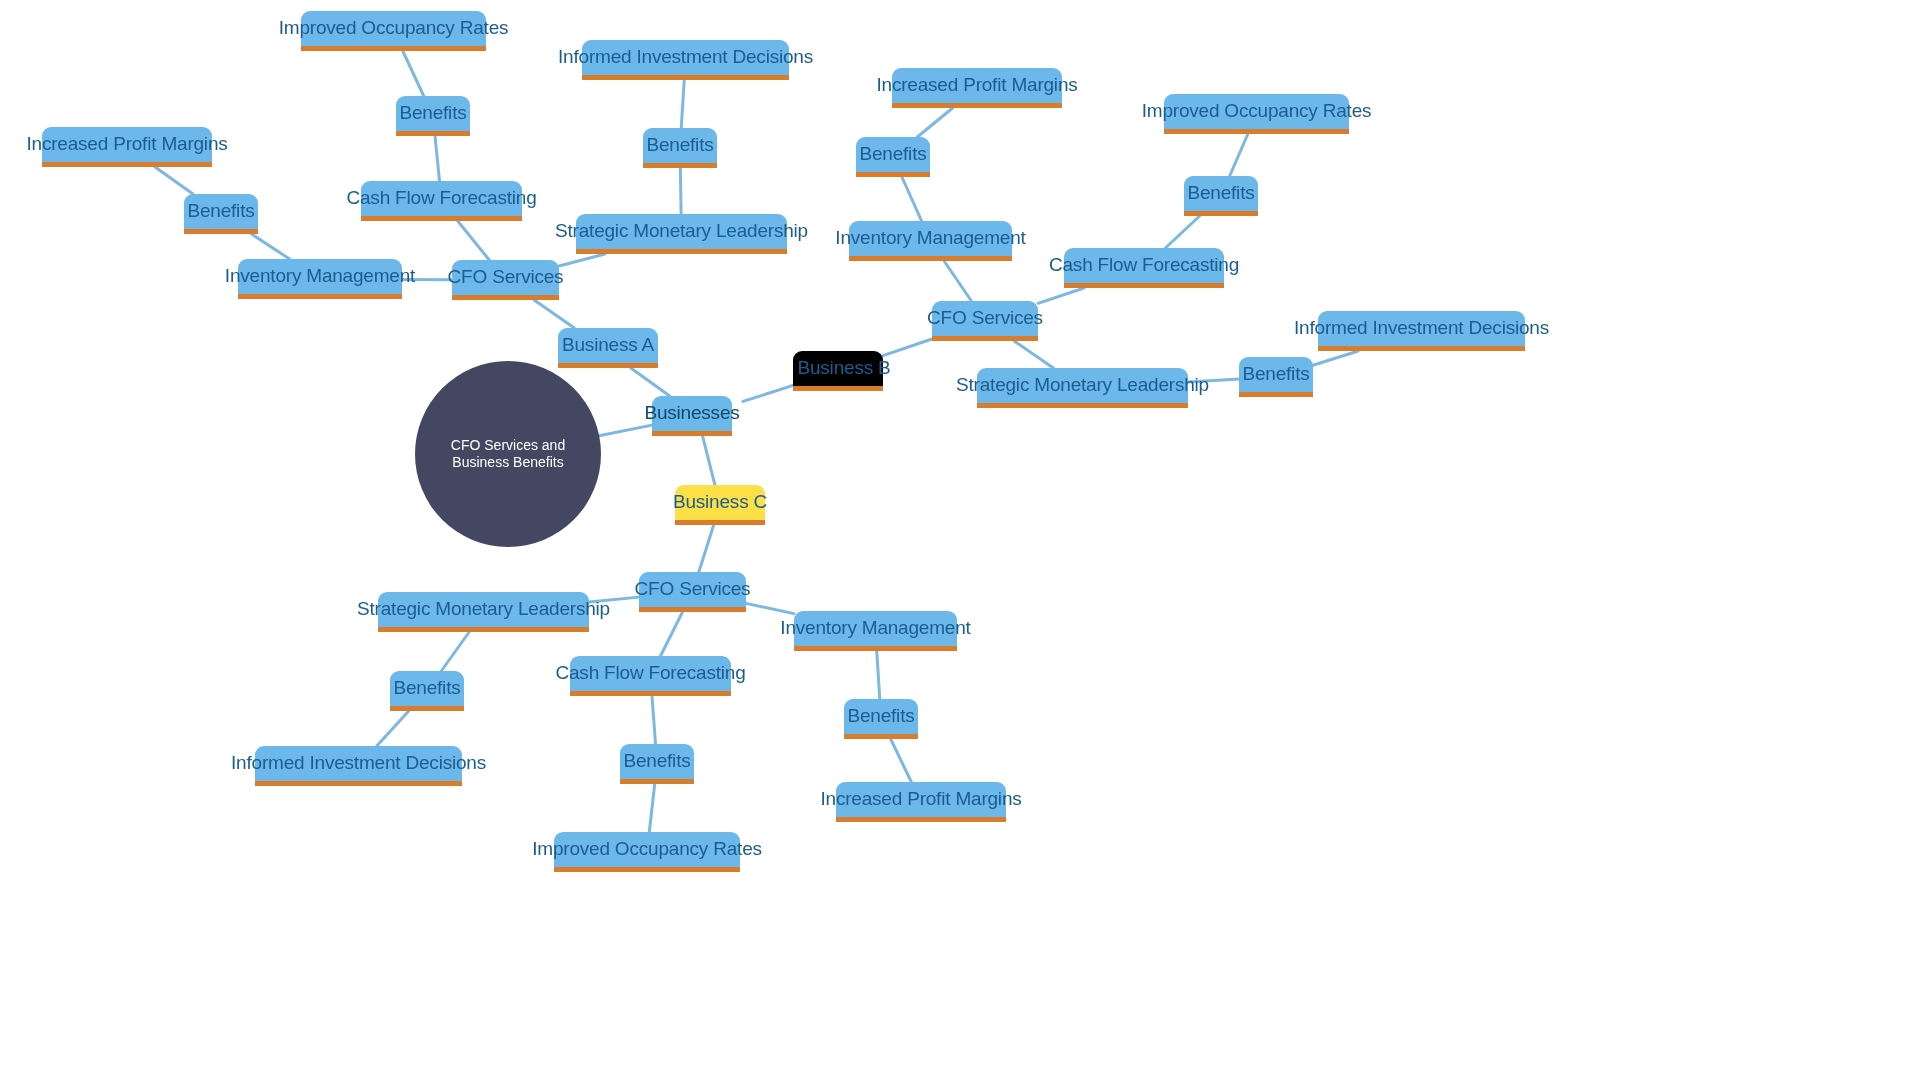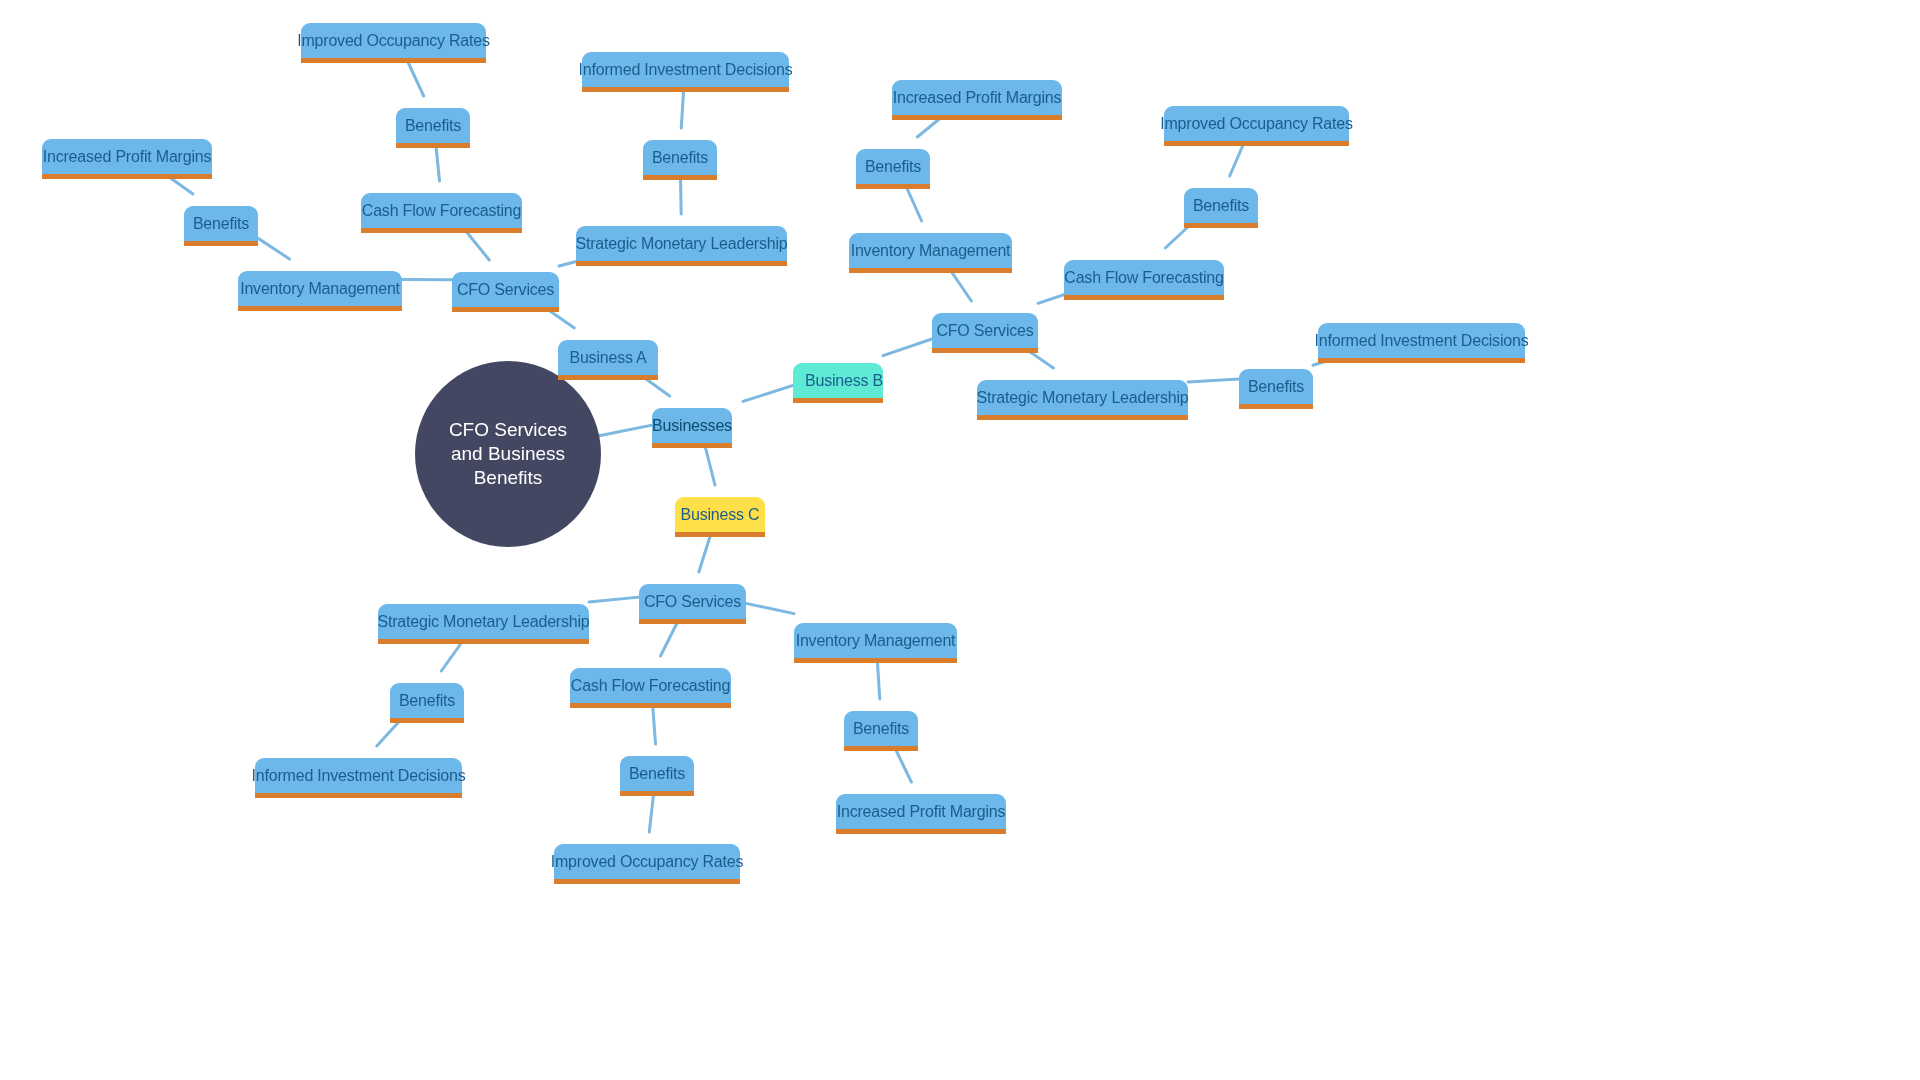--- a/index.html
+++ b/index.html
@@ -27,38 +27,37 @@
     position: absolute;
     box-sizing: border-box;
     background: #6cb8ea;
     color: #1c5d8f;
     border-bottom: 5px solid #be185d;
     border-top-left-radius: 9px;
     border-top-right-radius: 9px;
     display: flex;
     align-items: center;
     justify-content: center;
-    font-size: 16px;
+    font-size: 19px;
     line-height: 1.1;
     white-space: nowrap;
     letter-spacing: -0.2px;
     z-index: 5;
-    margin-top: 12px;
   }
   .root-node {
     position: absolute;
     box-sizing: border-box;
     background: #444761;
     color: #ffffff;
     border-radius: 50%;
     display: flex;
     align-items: center;
     justify-content: center;
     text-align: center;
-    font-size: 19px;
+    font-size: 14px;
     line-height: 1.25;
     padding: 0 28px;
     z-index: 4;
   }
 </style>
 </head>
 <body>
 
 <div id="canvas">
   <svg id="edges">
@@ -104,21 +103,21 @@
       <div class="node" style="left: 452px; top: 260px; width: 107px; height: 40px; background: rgb(108, 184, 234); color: rgb(28, 93, 143); border-bottom-color: rgb(217, 124, 43);">CFO Services</div>
       <div class="node" style="left: 238px; top: 259px; width: 164px; height: 40px; background: rgb(108, 184, 234); color: rgb(28, 93, 143); border-bottom-color: rgb(217, 124, 43);">Inventory Management</div>
       <div class="node" style="left: 184px; top: 194px; width: 74px; height: 40px; background: rgb(108, 184, 234); color: rgb(28, 93, 143); border-bottom-color: rgb(217, 124, 43);">Benefits</div>
       <div class="node" style="left: 42px; top: 127px; width: 170px; height: 40px; background: rgb(108, 184, 234); color: rgb(28, 93, 143); border-bottom-color: rgb(217, 124, 43);">Increased Profit Margins</div>
       <div class="node" style="left: 361px; top: 181px; width: 161px; height: 40px; background: rgb(108, 184, 234); color: rgb(28, 93, 143); border-bottom-color: rgb(217, 124, 43);">Cash Flow Forecasting</div>
       <div class="node" style="left: 396px; top: 96px; width: 74px; height: 40px; background: rgb(108, 184, 234); color: rgb(28, 93, 143); border-bottom-color: rgb(217, 124, 43);">Benefits</div>
       <div class="node" style="left: 301px; top: 11px; width: 185px; height: 40px; background: rgb(108, 184, 234); color: rgb(28, 93, 143); border-bottom-color: rgb(217, 124, 43);">Improved Occupancy Rates</div>
       <div class="node" style="left: 576px; top: 214px; width: 211px; height: 40px; background: rgb(108, 184, 234); color: rgb(28, 93, 143); border-bottom-color: rgb(217, 124, 43);">Strategic Monetary Leadership</div>
       <div class="node" style="left: 643px; top: 128px; width: 74px; height: 40px; background: rgb(108, 184, 234); color: rgb(28, 93, 143); border-bottom-color: rgb(217, 124, 43);">Benefits</div>
       <div class="node" style="left: 582px; top: 40px; width: 207px; height: 40px; background: rgb(108, 184, 234); color: rgb(28, 93, 143); border-bottom-color: rgb(217, 124, 43);">Informed Investment Decisions</div>
-      <div class="node" style="left: 793px; top: 351px; width: 90px; height: 40px; background: #5eead4; color: rgb(28, 93, 143); border-bottom-color: rgb(217, 124, 43); padding-left: 12px;">Business B</div>
+      <div class="node" style="left: 793px; top: 351px; width: 90px; height: 40px; background: #000000; color: rgb(28, 93, 143); border-bottom-color: rgb(217, 124, 43); padding-left: 12px;">Business B</div>
       <div class="node" style="left: 932px; top: 301px; width: 106px; height: 40px; background: rgb(108, 184, 234); color: rgb(28, 93, 143); border-bottom-color: rgb(217, 124, 43);">CFO Services</div>
       <div class="node" style="left: 849px; top: 221px; width: 163px; height: 40px; background: rgb(108, 184, 234); color: rgb(28, 93, 143); border-bottom-color: rgb(217, 124, 43);">Inventory Management</div>
       <div class="node" style="left: 856px; top: 137px; width: 74px; height: 40px; background: rgb(108, 184, 234); color: rgb(28, 93, 143); border-bottom-color: rgb(217, 124, 43);">Benefits</div>
       <div class="node" style="left: 892px; top: 68px; width: 170px; height: 40px; background: rgb(108, 184, 234); color: rgb(28, 93, 143); border-bottom-color: rgb(217, 124, 43);">Increased Profit Margins</div>
       <div class="node" style="left: 1064px; top: 248px; width: 160px; height: 40px; background: rgb(108, 184, 234); color: rgb(28, 93, 143); border-bottom-color: rgb(217, 124, 43);">Cash Flow Forecasting</div>
       <div class="node" style="left: 1184px; top: 176px; width: 74px; height: 40px; background: rgb(108, 184, 234); color: rgb(28, 93, 143); border-bottom-color: rgb(217, 124, 43);">Benefits</div>
       <div class="node" style="left: 1164px; top: 94px; width: 185px; height: 40px; background: rgb(108, 184, 234); color: rgb(28, 93, 143); border-bottom-color: rgb(217, 124, 43);">Improved Occupancy Rates</div>
       <div class="node" style="left: 977px; top: 368px; width: 211px; height: 40px; background: rgb(108, 184, 234); color: rgb(28, 93, 143); border-bottom-color: rgb(217, 124, 43);">Strategic Monetary Leadership</div>
       <div class="node" style="left: 1239px; top: 357px; width: 74px; height: 40px; background: rgb(108, 184, 234); color: rgb(28, 93, 143); border-bottom-color: rgb(217, 124, 43);">Benefits</div>
       <div class="node" style="left: 1318px; top: 311px; width: 207px; height: 40px; background: rgb(108, 184, 234); color: rgb(28, 93, 143); border-bottom-color: rgb(217, 124, 43);">Informed Investment Decisions</div>

